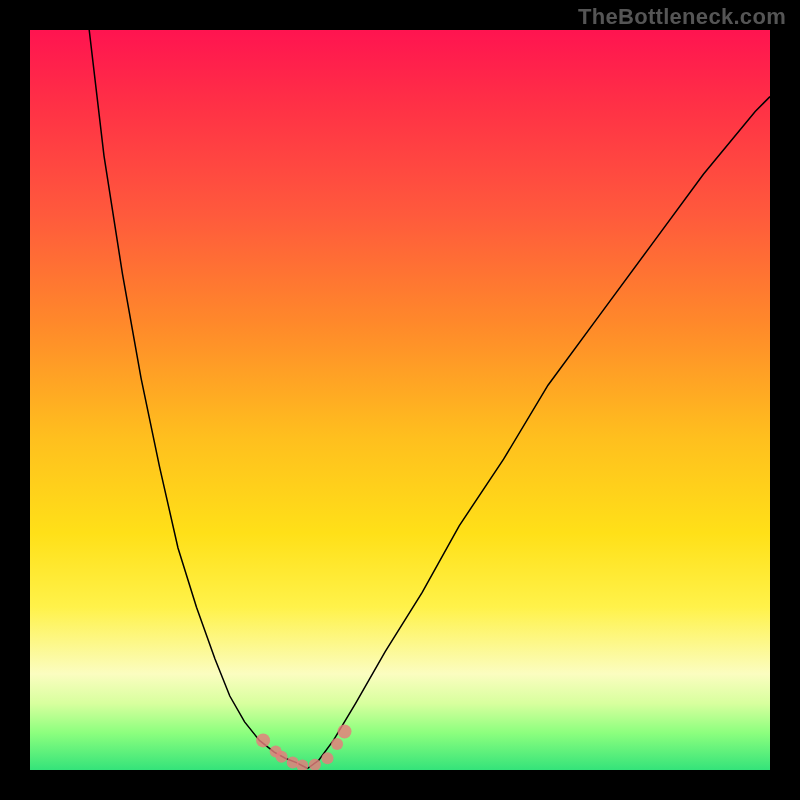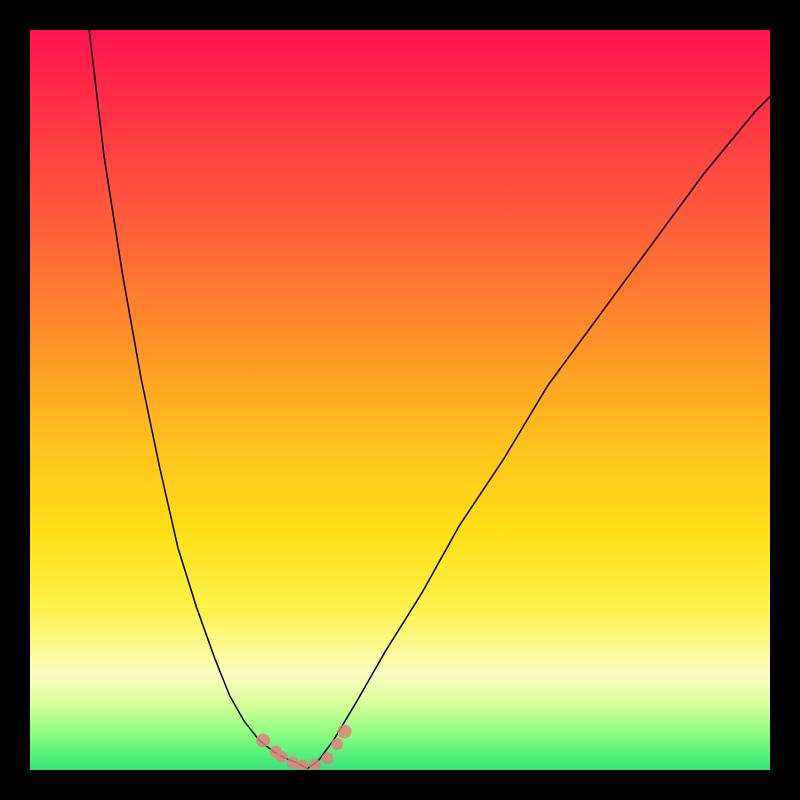--- a/index.html
+++ b/index.html
@@ -63,20 +63,21 @@
   .marker {
     fill: #e77c7c;
     stroke: none;
     opacity: 0.82;
   }
 </style>
 </head>
 <body>
 
 <div class="stage">
+  <div class="watermark">TheBottleneck.com</div>
 
   <div class="plot">
     <svg viewBox="0 0 740 740" preserveAspectRatio="none">
       <path id="left-curve" class="curve" d="M59.2 0.0 L74.0 125.8 L92.5 244.2 L111.0 347.8 L129.5 436.6 L148.0 518.0 L166.5 577.2 L185.0 629.0 L199.8 666.0 L214.6 691.9 L229.4 710.4 L244.2 722.2 L255.3 728.2 L266.4 732.6 L277.5 738.5 "></path>
       <path id="right-curve" class="curve" d="M277.5 738.5 L288.6 730.4 L303.4 710.4 L325.6 673.4 L355.2 621.6 L392.2 562.4 L429.2 495.8 L473.6 429.2 L518.0 355.2 L569.8 284.9 L621.6 214.6 L673.4 144.3 L725.2 81.4 L740.0 66.6 "></path>
       <g id="markers">
           <circle cx="233.1" cy="710.4" r="7" class="marker"></circle>
           <circle cx="245.7" cy="721.5" r="6" class="marker"></circle>
           <circle cx="251.6" cy="726.7" r="6" class="marker"></circle>
           <circle cx="262.7" cy="732.6" r="6" class="marker"></circle>

